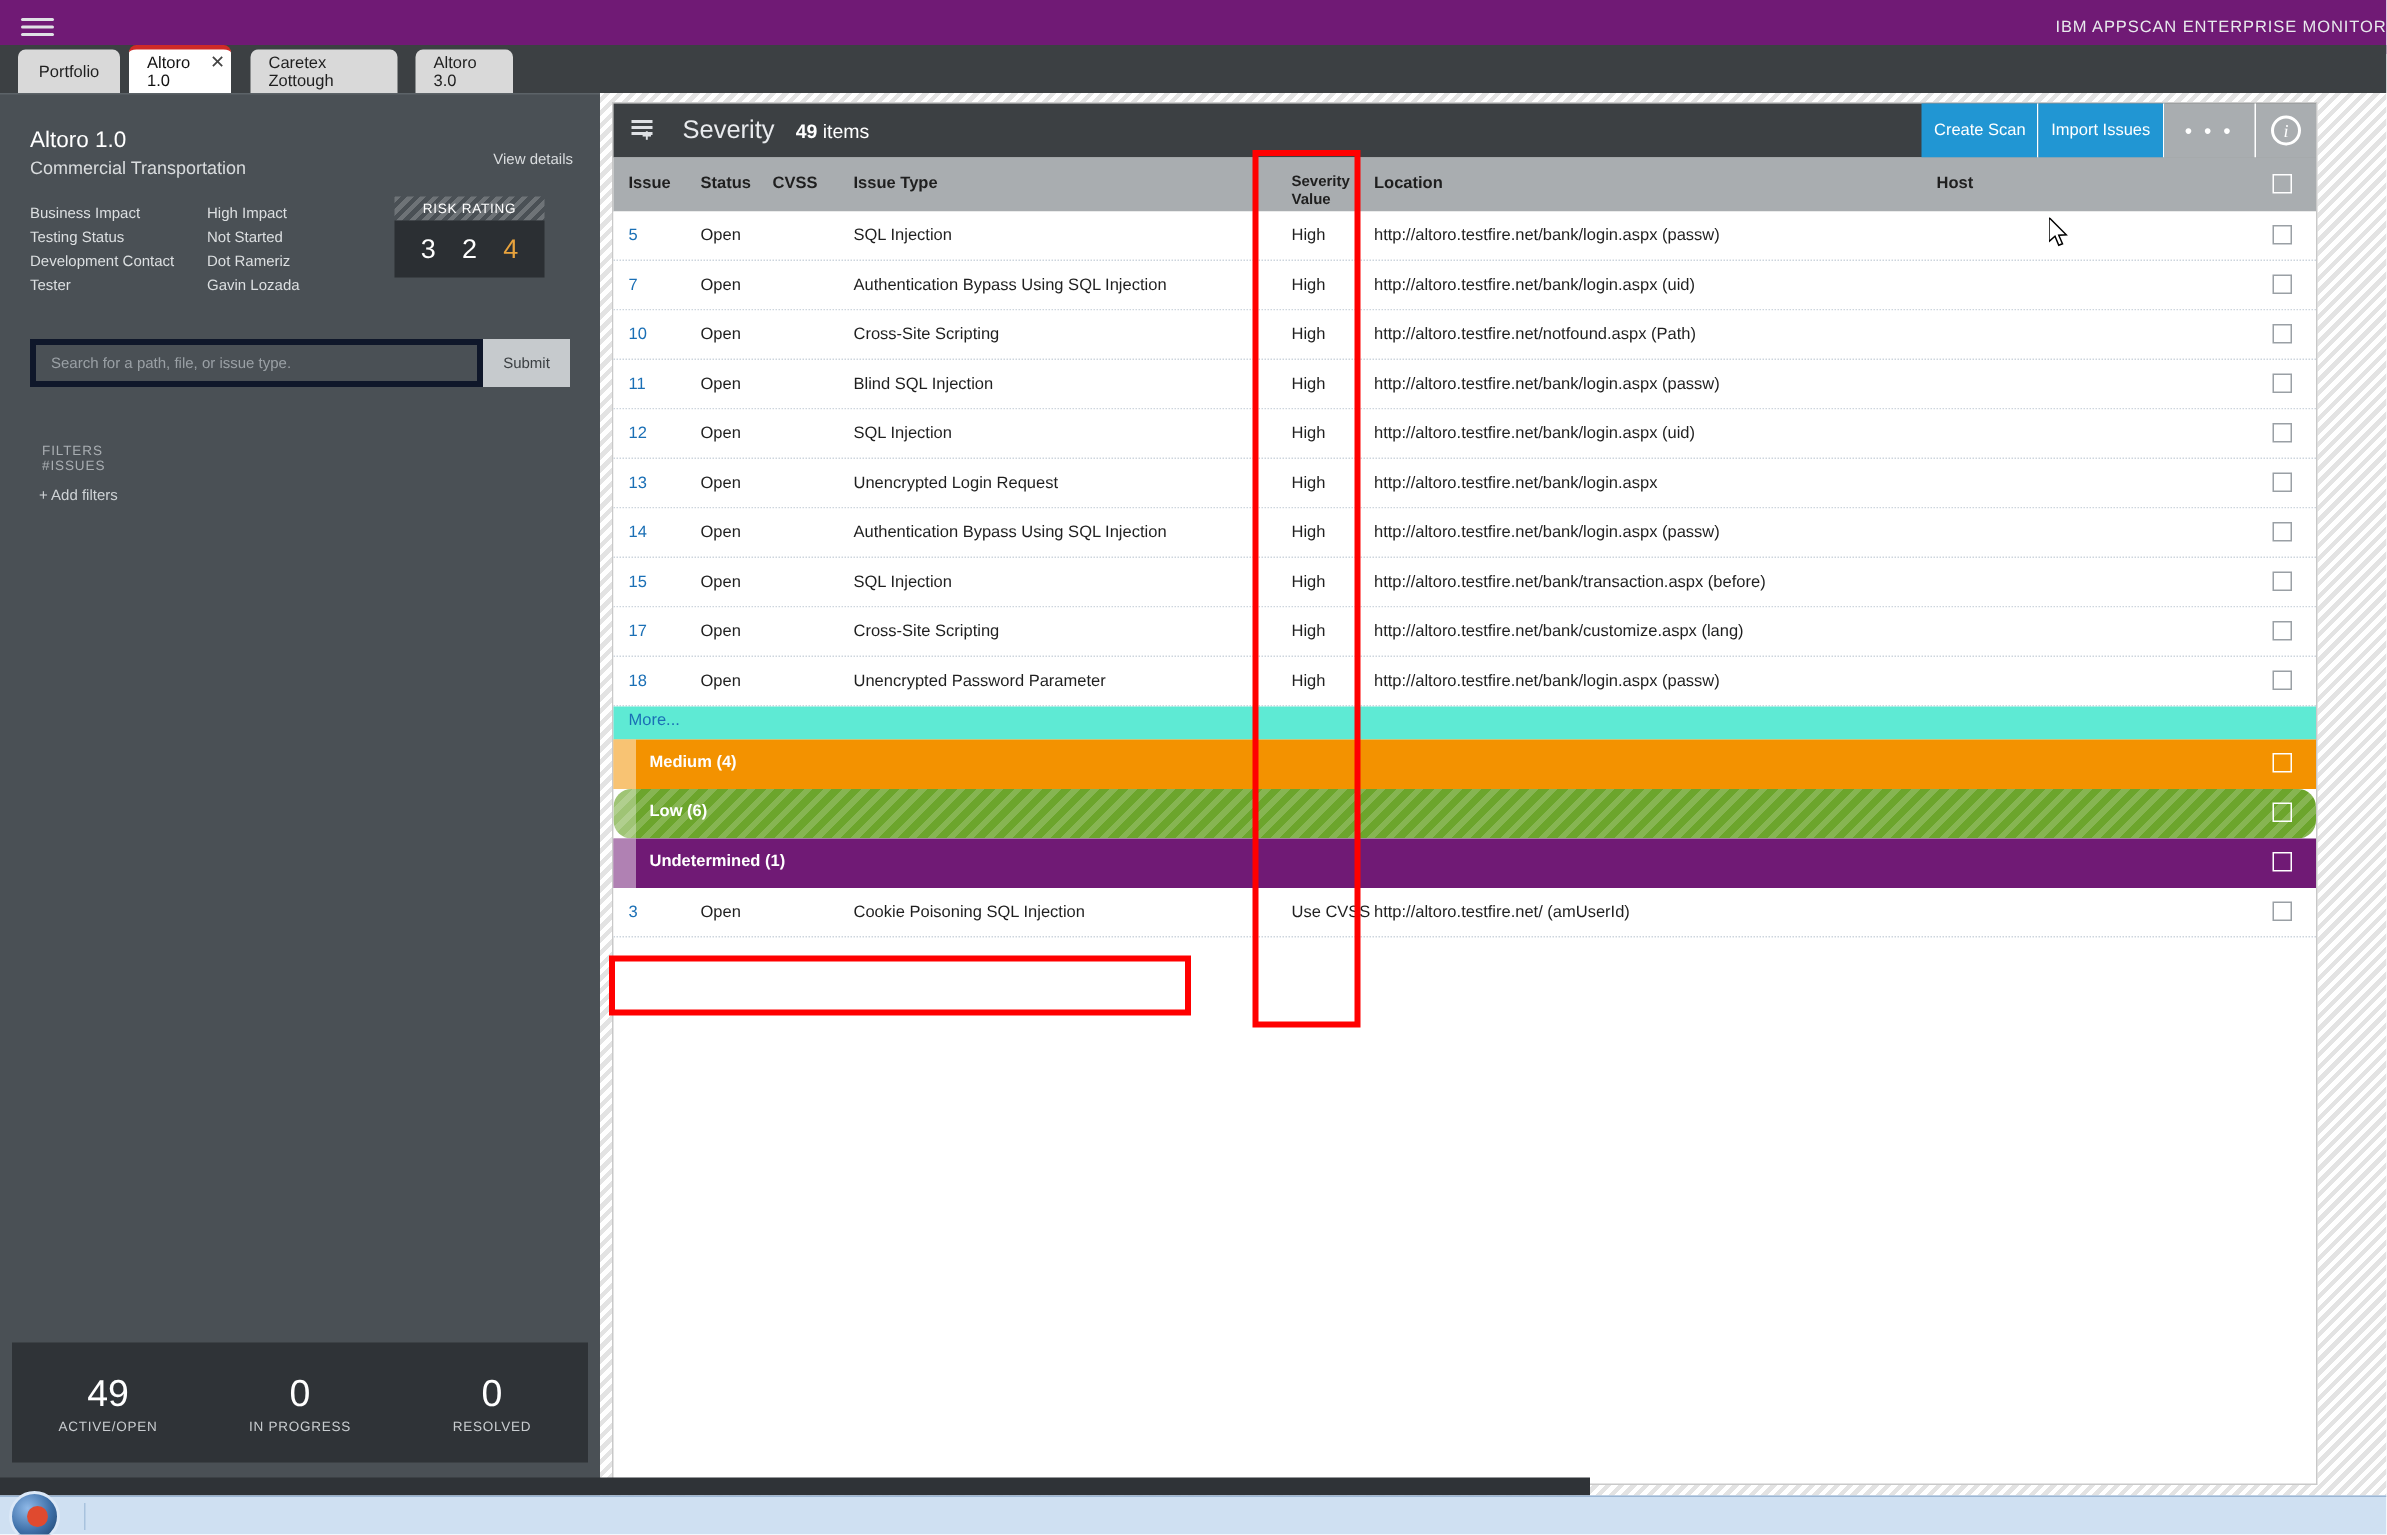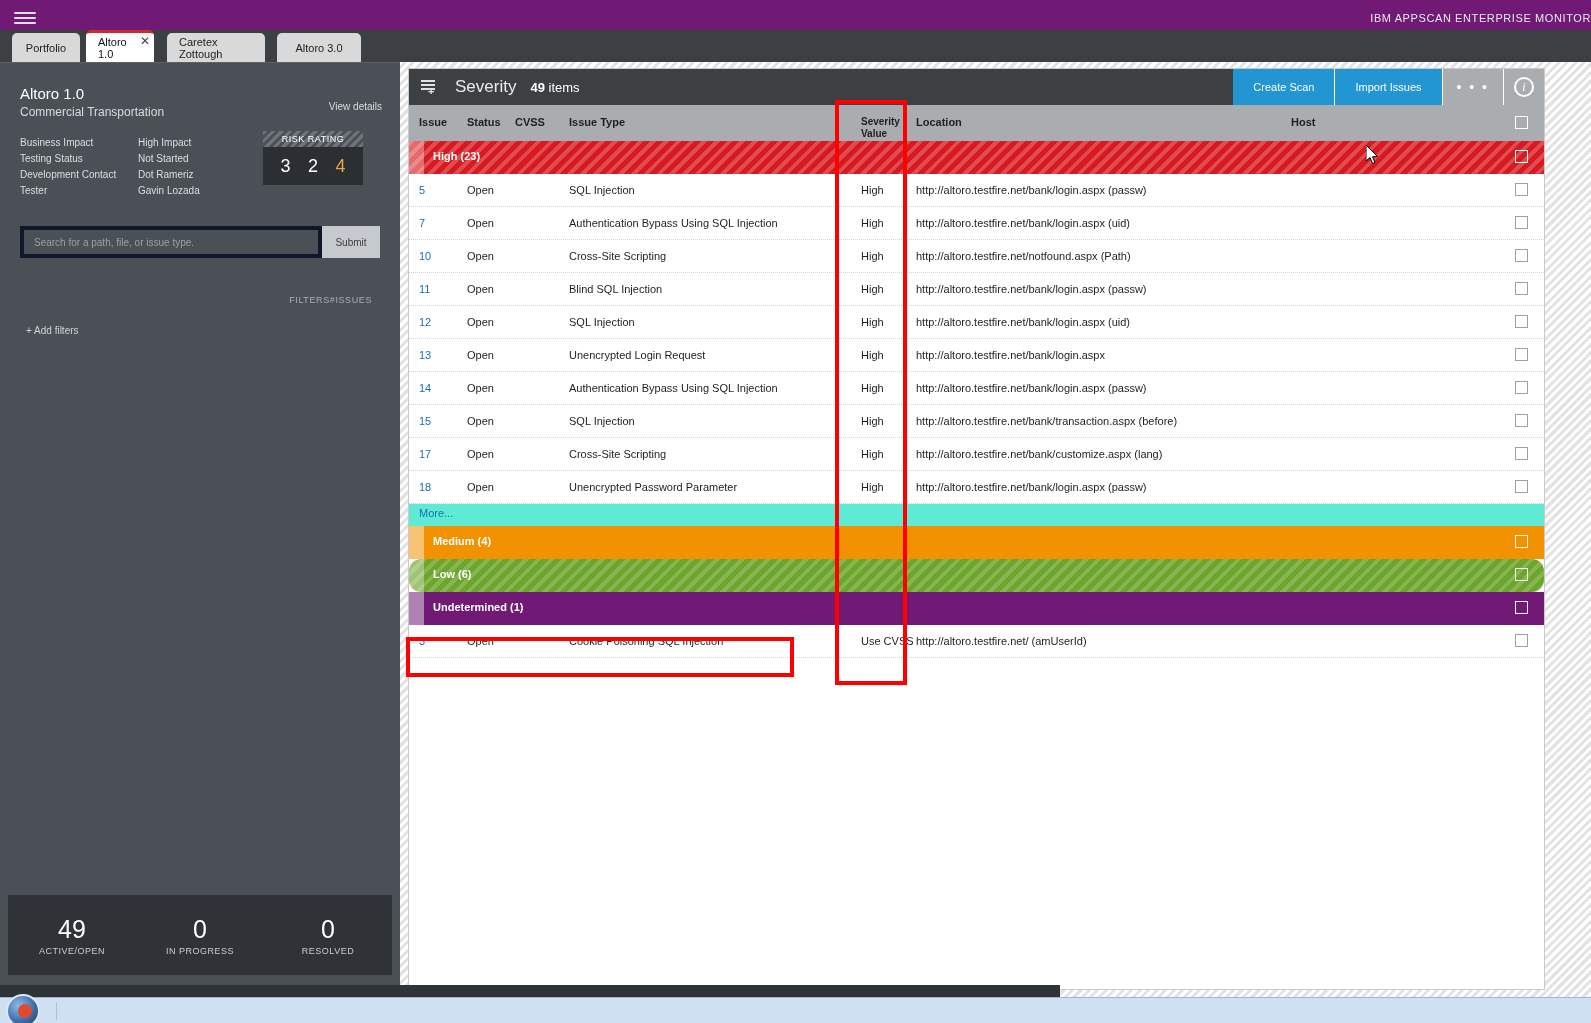--- a/index.html
+++ b/index.html
@@ -47,21 +47,21 @@
     border-top:3px solid #cf2a27;
     font-weight:400;
   }
   .tab .close {
     position:absolute; right:4px; top:4px; width:10px; height:10px;
     font-size:12px; line-height:9px; color:#444; cursor:pointer;
   }
   #tab0 { left:12px; width:68px; }
   #tab1 { left:86px; width:68px; }
   #tab2 { left:167px; width:98px; }
-  #tab3 { left:277px; width:84px; }
+  #tab3 { left:277px; width:65px; }
 
   
   .page-bg {
     position:absolute; left:0; top:62px; width:1591px; height:935px;
     background-color:#f2f2f2;
     background-image:repeating-linear-gradient(135deg,
        #ffffff 0px, #ffffff 3px, #e3e3e3 3px, #e3e3e3 6px);
   }
 
   
@@ -108,23 +108,23 @@
     color:#cfd3d6; font-size:10px; padding:0 10px;
     font-family:"Liberation Sans", sans-serif; outline:none;
   }
   .searchrow input::placeholder { color:#9aa0a5; }
   .searchrow button {
     width:58px; background:#c6cacd; color:#3c4043; border:none;
     font-size:10px; cursor:pointer; font-family:"Liberation Sans", sans-serif;
   }
 
   .filters-hdr {
-    position:absolute; left:12px; top:232px; width:360px;
-    display:flex; justify-content:flex-end;
-    font-size:9px; color:#a9aeb2; letter-spacing:.6px;
+    position:absolute; left:28px; top:232px; width:360px;
+    display:flex; justify-content:center;
+    font-size:9px; color:#a9aeb2; letter-spacing:.6px;flex-direction:column;
   }
   .addfilters {
     position:absolute; left:26px; top:262px;
     font-size:10px; color:#cfd3d6; cursor:pointer;
   }
 
   .stats {
     position:absolute; left:8px; bottom:22px; width:384px; height:80px;
     background:#2f3337;
     display:flex; align-items:center;
@@ -150,21 +150,21 @@
   .sev-icon .plus {
     position:absolute; left:7px; top:7px; width:8px; height:8px;
     color:#dfe1e5; font-size:11px; line-height:8px; font-weight:bold;
   }
   .tb-title { color:#e8eaed; font-size:17px; margin-left:18px; }
   .tb-count { color:#ffffff; font-size:13px; margin-left:14px; font-weight:bold; }
   .tb-count span { font-weight:normal; }
   .tb-actions { position:absolute; right:0; top:0; height:36px; display:flex; }
   .btn-blue {
     background:#2196d3; color:#ffffff; font-size:11px;
-    display:flex; align-items:center; padding:0 20px; cursor:pointer;
+    display:flex; align-items:center; padding:0 8px; cursor:pointer;
     border-right:1px solid #ffffff;
   }
   .btn-dots {
     background:#a9adb0; color:#ffffff; font-size:14px; letter-spacing:2px;
     display:flex; align-items:center; padding:0 14px; cursor:pointer;
     border-right:1px solid #ffffff;
   }
   .btn-info {
     background:#a9adb0; display:flex; align-items:center; justify-content:center;
     width:40px; cursor:pointer;
@@ -401,25 +401,20 @@
     <div class="cell c-cvss">CVSS</div>
     <div class="cell c-type">Issue Type</div>
     <div class="cell c-sev">Severity Value</div>
     <div class="cell c-loc">Location</div>
     <div class="cell c-host">Host</div>
     <div class="head-check"></div>
   </div>
 
   <div class="tbody">
 
-    <div class="band high" style="background-color: rgb(215, 25, 32);">
-      <div class="stripe"></div>
-      <div class="txt">High (23)</div>
-      <div class="chk"></div>
-    </div>
 
     <div class="trow">
       <div class="cell c-issue">5</div>
       <div class="cell c-status">Open</div>
       <div class="cell c-type">SQL Injection</div>
       <div class="cell c-sev-val">High</div>
       <div class="cell c-loc">http://altoro.testfire.net/bank/login.aspx (passw)</div>
       <div class="chk"></div>
     </div>
     <div class="trow">

